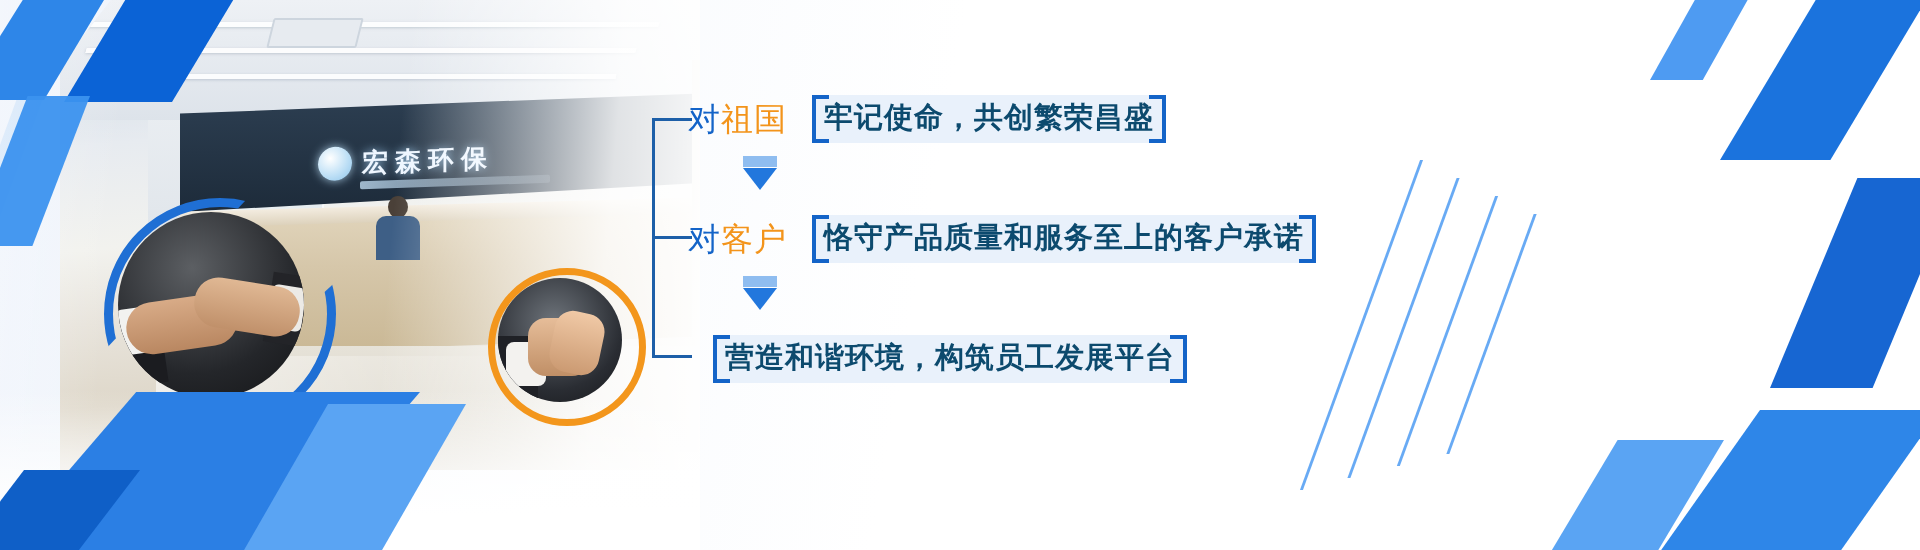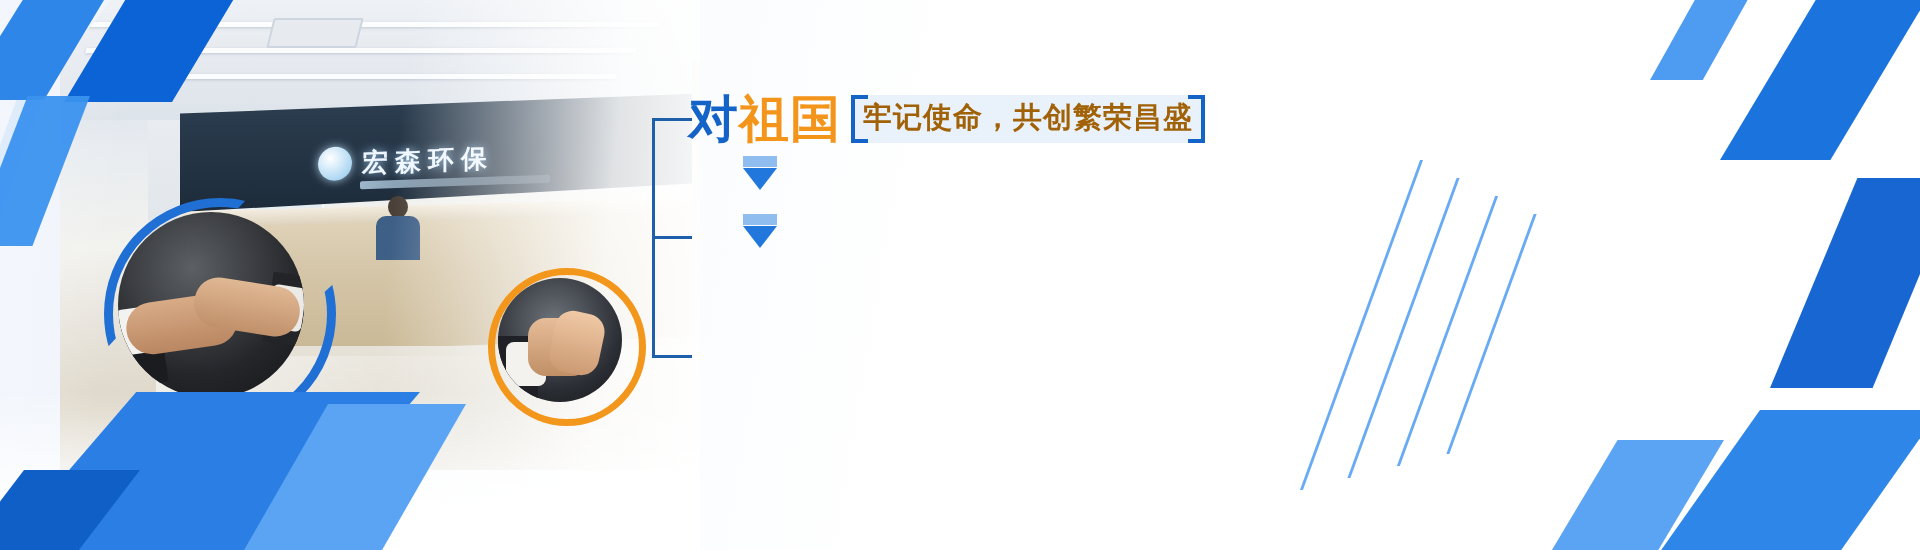--- a/index.html
+++ b/index.html
@@ -142,28 +142,28 @@
   .tree{position:absolute;left:652px;top:118px;width:46px;height:240px;}
   .tree-v{position:absolute;left:0;top:0;width:3px;height:240px;background:#1d5fa8;}
   .tree-h{position:absolute;left:0;width:40px;height:3px;background:#1d5fa8;}
   .tree-h.h1{top:0;}
   .tree-h.h2{top:118px;}
   .tree-h.h3{top:237px;}
 
   
   .rows{position:absolute;left:688px;top:88px;width:700px;}
   .row{display:flex;align-items:center;height:62px;white-space:nowrap;}
-  .label{font-size:50px;font-weight:700;letter-spacing:1px;line-height:1;
+  .label{font-size:32px;font-weight:400;letter-spacing:1px;line-height:1;
     font-family:"Liberation Sans","DejaVu Sans",sans-serif;}
   .label .blue{color:#1464c8;}
   .label .orange{color:#f3941b;}
-  .phrase{margin-left:10px;position:relative;
+  .phrase{margin-left:25px;position:relative;
     background:#e9f1fb;
     padding:7px 12px 9px 12px;
-    font-size:29px;font-weight:700;color:#a16207;letter-spacing:1px;line-height:1.1;}
+    font-size:29px;font-weight:700;color:#0c4a6e;letter-spacing:1px;line-height:1.1;}
   .phrase::before,.phrase::after{content:"";position:absolute;width:13px;top:0;bottom:0;}
   .phrase::before{left:0;border-left:4px solid #1464c8;border-top:4px solid #1464c8;border-bottom:4px solid #1464c8;}
   .phrase::after{right:0;border-right:4px solid #1464c8;border-top:4px solid #1464c8;border-bottom:4px solid #1464c8;}
   .gap{height:58px;position:relative;}
   .arrow{position:absolute;left:72px;top:6px;width:0;height:0;}
   .arrow .tri-top{position:absolute;left:-17px;top:0;width:34px;height:11px;
     background:#8fbdf0;}
   .arrow .tri-bot{position:absolute;left:-17px;top:12px;width:0;height:0;
     border-left:17px solid transparent;border-right:17px solid transparent;
     border-top:22px solid #2277dd;}
@@ -261,26 +261,33 @@
       <div class="phrase">牢记使命，共创繁荣昌盛</div>
     </div>
 
     <div class="gap">
       <div class="arrow">
         <div class="tri-top"></div>
         <div class="tri-bot"></div>
       </div>
     </div>
 
+    <div class="row">
+      <div class="label">
+        <span class="blue">对</span><span class="orange">客户</span>
+      </div>
+      <div class="phrase">恪守产品质量和服务至上的客户承诺</div>
+    </div>
 
     <div class="gap">
       <div class="arrow">
         <div class="tri-top"></div>
         <div class="tri-bot"></div>
       </div>
     </div>
 
     <div class="row">
+      <div class="phrase">营造和谐环境，构筑员工发展平台</div>
     </div>
 
   </div>
 
 </div>
 
 </body></html>

